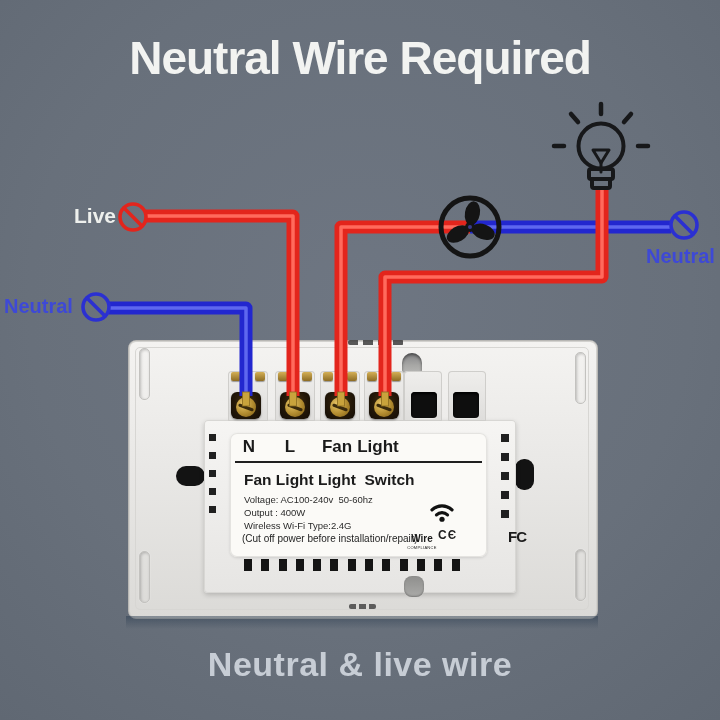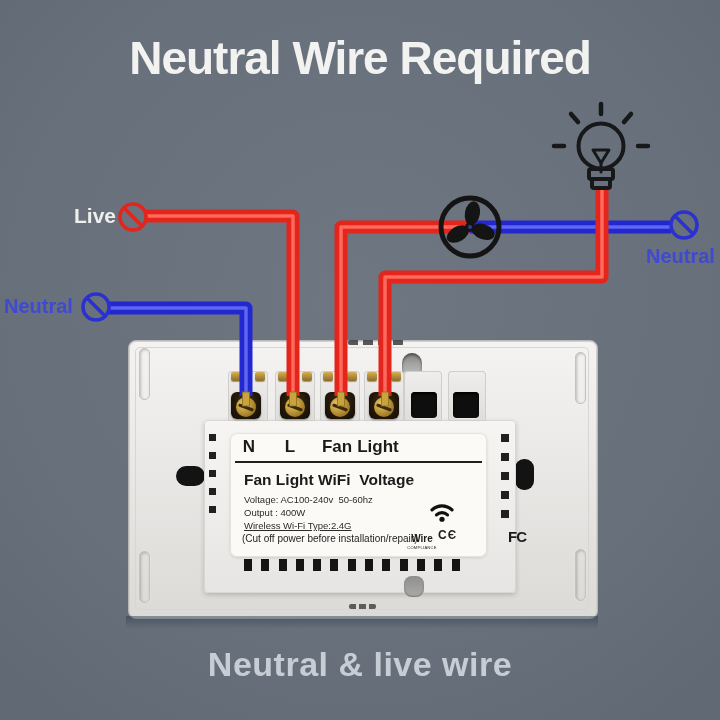--- a/index.html
+++ b/index.html
@@ -72,21 +72,21 @@
 
   
   .label{left:230px;top:433px;width:257px;height:124px;border-radius:7px;
     background:#fbfaf7;box-shadow:inset 0 0 0 1px #e4e3e0, 0 1px 3px rgba(0,0,0,.12);
     color:#1b1b1b;}
   .tname{position:absolute;top:4px;font-size:17px;font-weight:600;transform:translateX(-50%);white-space:pre;}
   .tn-n{left:19px;} .tn-l{left:60px;} .tn-fan{left:107px;} .tn-light{left:148px;}
   .label-rule{position:absolute;left:5px;right:5px;top:28px;height:2px;background:#1f1f1f;}
   .product{position:absolute;left:14px;top:38px;font-size:15.5px;font-weight:bold;white-space:pre;}
   .spec{position:absolute;left:14px;font-size:9.5px;font-weight:500;color:#2b2b2b;white-space:pre;}
-  .sp1{top:61px;} .sp2{top:74px;} .sp3{top:87px;text-decoration:underline;}
+  .sp1{top:61px;} .sp2{top:74px;} .sp3{top:87px;}
   .warning{position:absolute;left:12px;top:100px;font-size:10px;font-weight:400;color:#242424;white-space:pre;}
   .wifi-ic{position:absolute;left:197px;top:66px;width:30px;height:23px;}
   .rohs{position:absolute;left:176px;top:96px;width:32px;text-align:center;line-height:1;}
   .rohs b{font-size:10px;letter-spacing:0;}
   .rohs span{display:block;font-size:4px;letter-spacing:.3px;margin-top:1px;}
   .ce-mark{position:absolute;left:208px;top:95px;font-size:12px;font-weight:bold;letter-spacing:1px;}
   .fcc-mark{position:absolute;left:230px;top:95px;font-size:15px;font-weight:bold;letter-spacing:-1px;margin-left:48px;}
 
   .overlay{left:0;top:0;width:720px;height:720px;pointer-events:none;}
 </style>
@@ -150,21 +150,21 @@
     </div>
   <div class="abs hole-empty he5"></div>
   <div class="abs hole-empty he6"></div>
 
   <div class="abs label">
     <span class="tname tn-n">N</span>
     <span class="tname tn-l">L</span>
     <span class="tname tn-fan">Fan</span>
     <span class="tname tn-light">Light</span>
     <div class="label-rule"></div>
-    <div class="product">Fan Light WiFi  Voltage</div>
+    <div class="product">Fan Light Light  Switch</div>
     <div class="spec sp1">Voltage: AC100-240v  50-60hz</div>
     <div class="spec sp2">Output : 400W</div>
     <div class="spec sp3">Wireless Wi-Fi Type:2.4G</div>
     <div class="warning">(Cut off power before installation/repair)</div>
     <svg class="wifi-ic" viewBox="0 0 24 18">
       <path d="M4 8.5 A 11.5 11.5 0 0 1 20 8.5" fill="none" stroke="#111" stroke-width="2.6" stroke-linecap="round"></path>
       <path d="M7.6 12.5 A 6.5 6.5 0 0 1 16.4 12.5" fill="none" stroke="#111" stroke-width="2.6" stroke-linecap="round"></path>
       <circle cx="12" cy="16" r="2.1" fill="#111"></circle>
     </svg>
     <div class="rohs">

